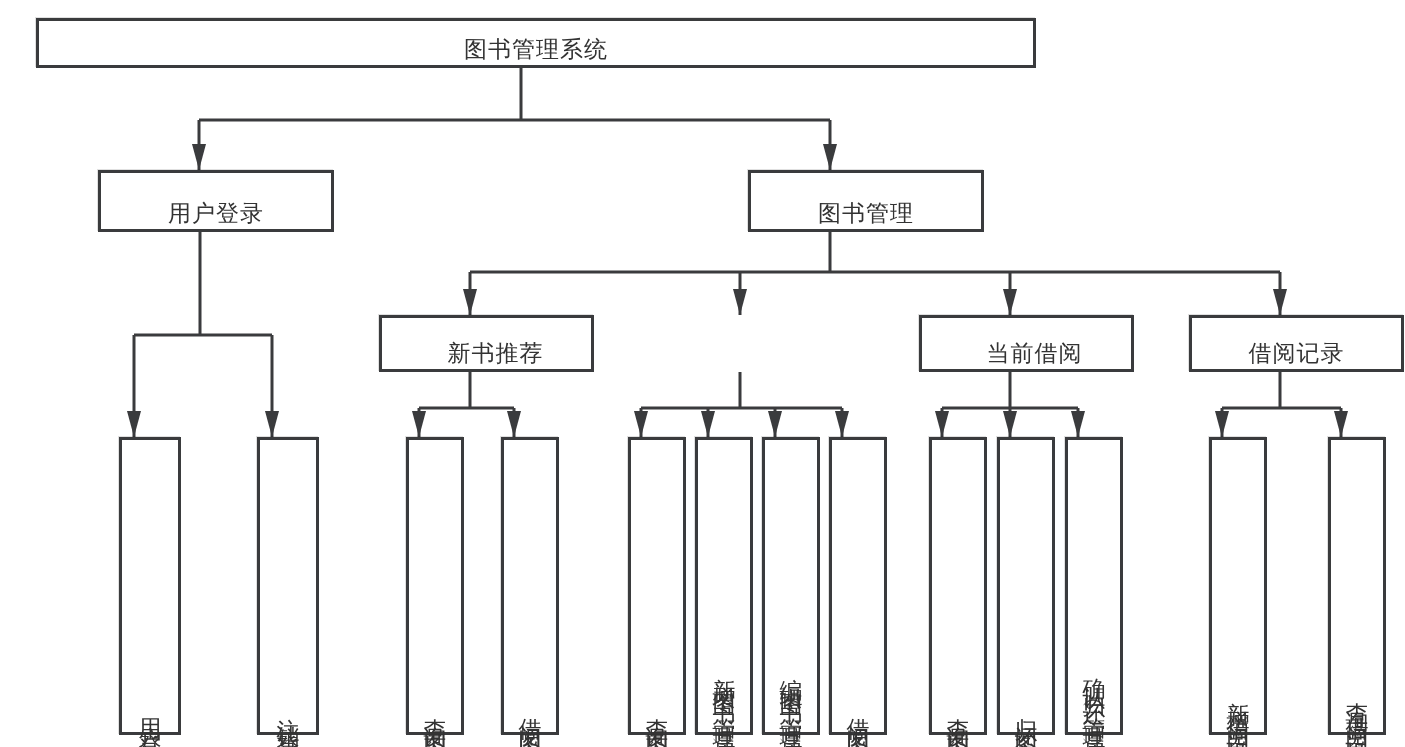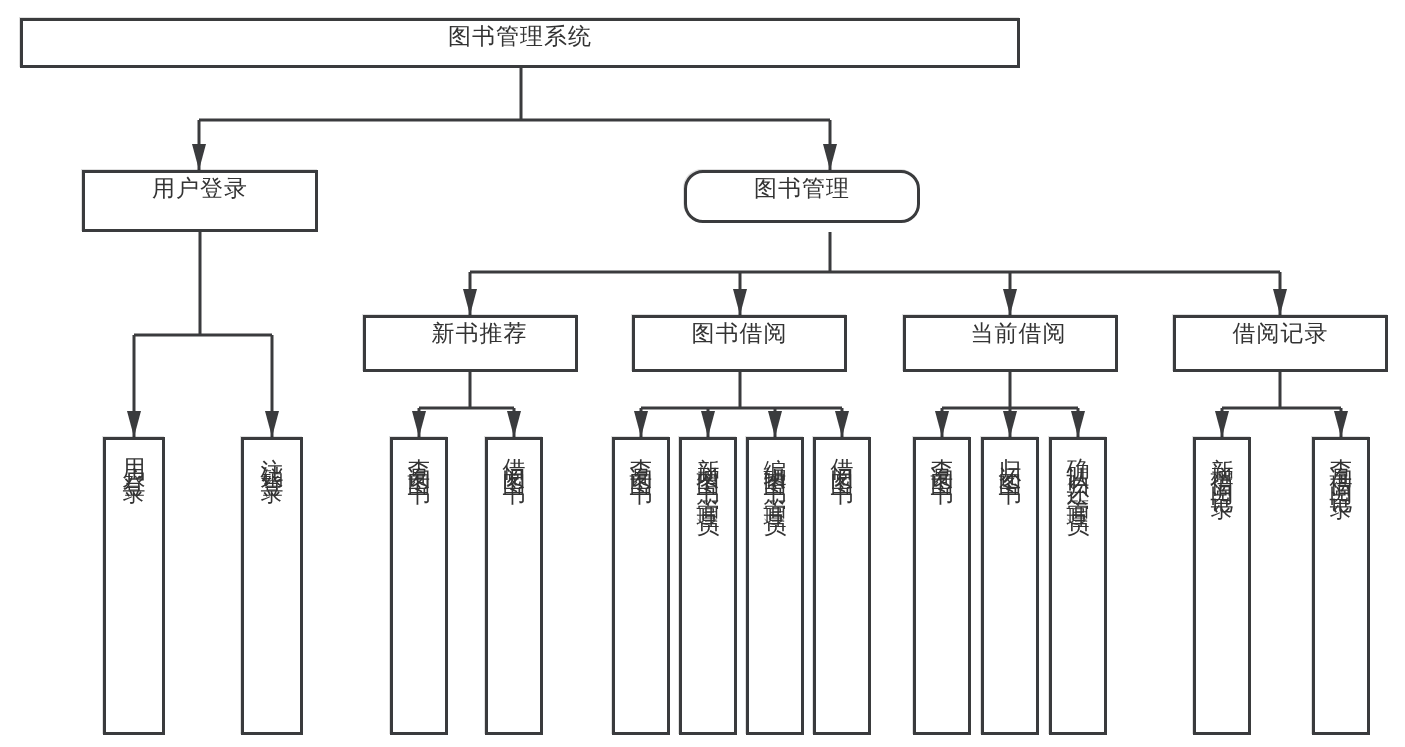--- a/index.html
+++ b/index.html
@@ -17,38 +17,39 @@
     left: 0; top: 0;
     width: 1405px; height: 747px;
     z-index: 1;
   }
   .node, .leaf {
     position: absolute;
     box-sizing: border-box;
     background: #ffffff;
     border: 3px solid #3a3b3d;
     display: flex;
-    align-items: flex-start;
+    align-items: flex-end;
     justify-content: center;
     z-index: 2;
     box-shadow: -1px -1px 0 rgba(0,0,0,0.12);
+    margin-left: 16px;
   }
   .node { font-size: 23px; letter-spacing: 1px; }
   .leaf span {
     writing-mode: vertical-rl;
     text-orientation: mixed;
     letter-spacing: 8px;
     line-height: 1;
     font-size: 23px;
     white-space: nowrap;
   }
   
   .n-root  { left: 20px;   top: 18px;  width: 1000px; height: 50px; }
   .n-login { left: 82px;   top: 170px; width: 236px;  height: 62px; }
-  .n-mgmt  { left: 684px;  top: 170px; width: 236px;  height: 53px; border-radius: 19px; }
+  .n-mgmt  { left: 732px;  top: 170px; width: 236px;  height: 62px; }
   .n-g0 { left: 363px;  top: 315px; width: 215px; height: 57px; padding-left: 18px; }
   .n-g1 { left: 632px;  top: 315px; width: 215px; height: 57px; }
   .n-g2 { left: 903px;  top: 315px; width: 215px; height: 57px; padding-left: 16px; }
   .n-g3 { left: 1173px; top: 315px; width: 215px; height: 57px; }
   .leaf { top: 437px; height: 298px; width: 62px; }
   .lf-1  { left: 103px; }
   .lf-2  { left: 241px; }
   .lf-3  { left: 390px;  width: 58px; }
   .lf-4  { left: 485px;  width: 58px; }
   .lf-5  { left: 612px;  width: 58px; }
@@ -126,23 +127,20 @@
   <div class="node n-login">
     <span>用户登录</span>
   </div>
   <div class="node n-mgmt">
     <span>图书管理</span>
   </div>
 
   <div class="node n-g0">
     <span>新书推荐</span>
   </div>
-  <div class="node n-g1">
-    <span>图书借阅</span>
-  </div>
   <div class="node n-g2">
     <span>当前借阅</span>
   </div>
   <div class="node n-g3">
     <span>借阅记录</span>
   </div>
 
   <div class="leaf lf-1">
     <span>用户登录</span>
   </div>

